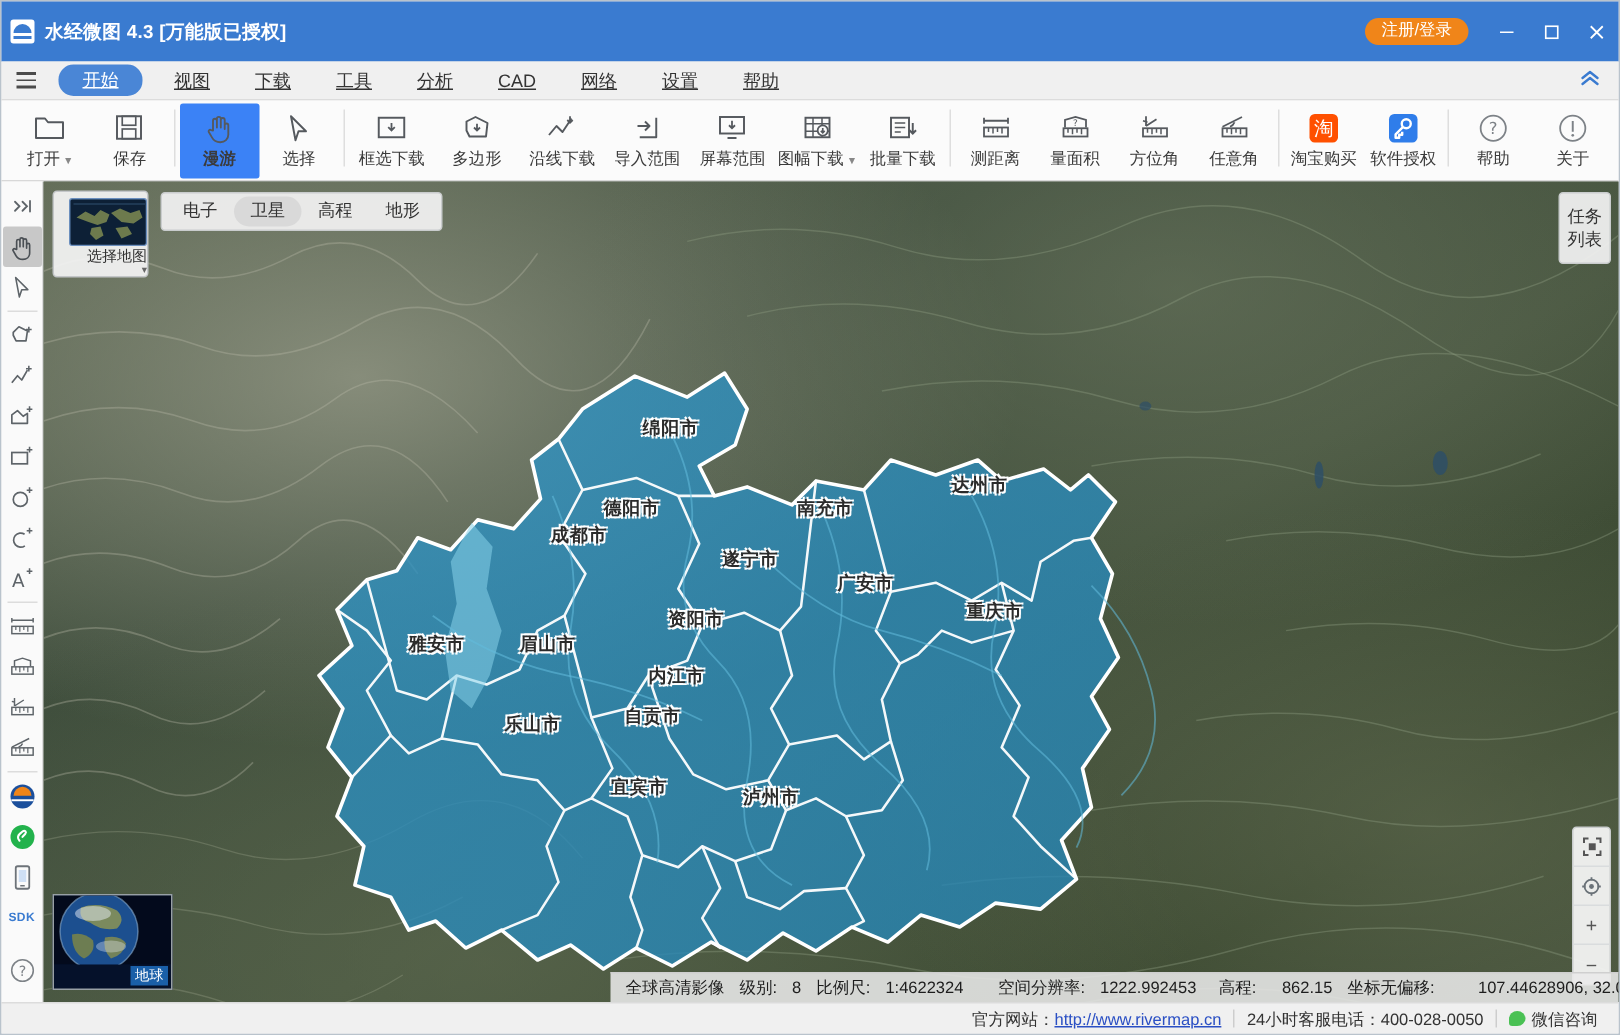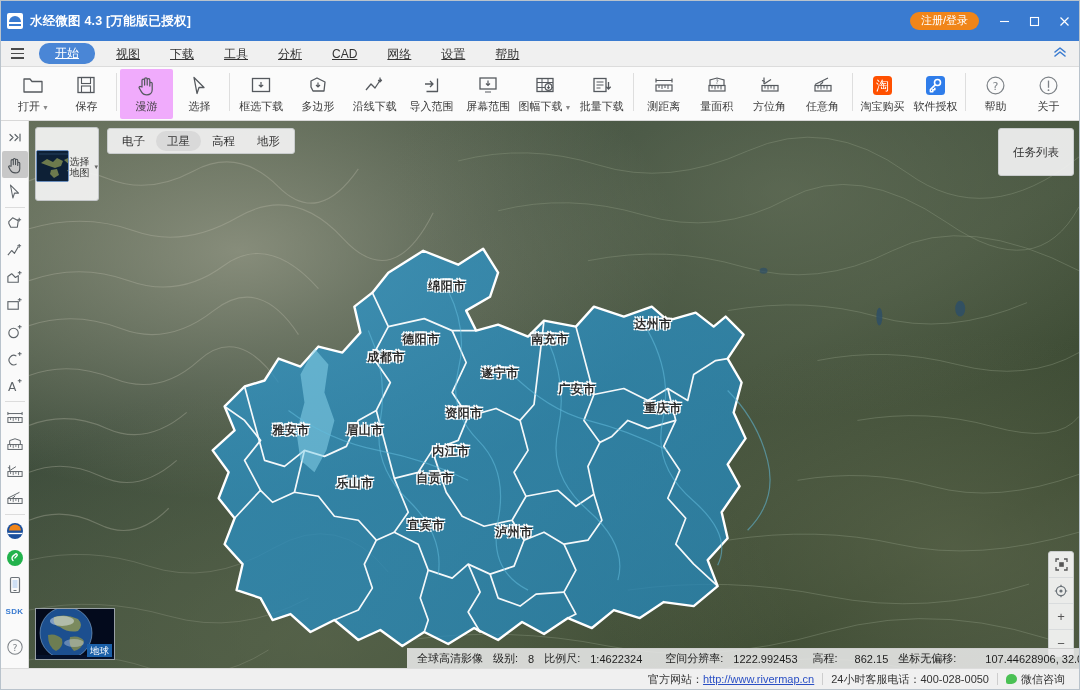--- a/index.html
+++ b/index.html
@@ -122,21 +122,21 @@
     position: relative;
   }
   .rb-item {
     width: 56px; height: 50px;
     display: flex; flex-direction: column;
     align-items: center; justify-content: flex-start;
     padding-top: 3px;
     position: relative;
   }
   .rb-item.wide { width: 60px; }
-  .rb-item.sel { background: #f0abfc; border-radius: 2px; }
+  .rb-item.sel { background: #3b82f6; border-radius: 2px; font-weight: bold; }
   .rb-ico {
     height: 26px; width: 26px;
     display: flex; align-items: center; justify-content: center;
     color: #55595e;
   }
   .rb-lb {
     font-size: 11px; color: #3b3b3b;
     margin-top: 2px; white-space: nowrap;
     line-height: 12px;
   }
@@ -184,26 +184,26 @@
     flex: 1;
     position: relative;
     overflow: hidden;
     background: #43503d;
   }
   .mapcanvas { position: absolute; inset: 0; }
 
   
   .basemap-thumb {
     position: absolute; left: 6px; top: 6px;
-    width: 64px; height: 74px;
+    width: 64px; height: 58px;
     background: rgba(245,245,245,.92);
     border: 1px solid #c3c6c8;
     border-radius: 3px;
-    display: flex; flex-direction: row;
-    align-items: center;
+    display: flex; flex-direction: column;
+    align-items: flex-end;
     padding-top: 4px;
     z-index: 5;
   }
   .basemap-img {
     width: 52px; height: 32px;
     border: 1px solid #6b8fbe;
     border-radius: 2px;
     background: #0b1f38;
     position: relative;
     overflow: hidden;
@@ -241,21 +241,21 @@
     z-index: 5;
   }
   .right-tab {
     font-size: 11.5px; color: #333;
     padding: 3px 10px;
     line-height: 14px;
     white-space: nowrap;
   }
   .task-btn {
     position: absolute; right: 5px; top: 7px;
-    width: 76px; height: 48px;
+    width: 35px; height: 48px;
     background: rgba(242,242,242,.93);
     border: 1px solid #c9cccd;
     border-radius: 3px;
     display: flex; align-items: center; justify-content: center;
     font-size: 11.5px; color: #333;
     text-align: center;
     z-index: 5;
   }
 
   .map-ctrls {
@@ -270,21 +270,21 @@
   .map-ctrl {
     height: 26px;
     display: flex; align-items: center; justify-content: center;
     border-bottom: 1px solid #d9dcdd;
     color: #555; font-size: 13px;
   }
   .map-ctrl:last-child { border-bottom: none; }
 
   .globe-box {
     position: absolute; left: 6px; bottom: 8px;
-    width: 80px; height: 52px;
+    width: 80px; height: 64px;
     border: 1px solid #98a0a5;
     background: #05112a;
     overflow: hidden;
     z-index: 5;
   }
   .globe-lbl {
     position: absolute; right: 2px; bottom: 2px;
     background: #1a5fa8;
     color: #fff;
     font-size: 9.5px;

